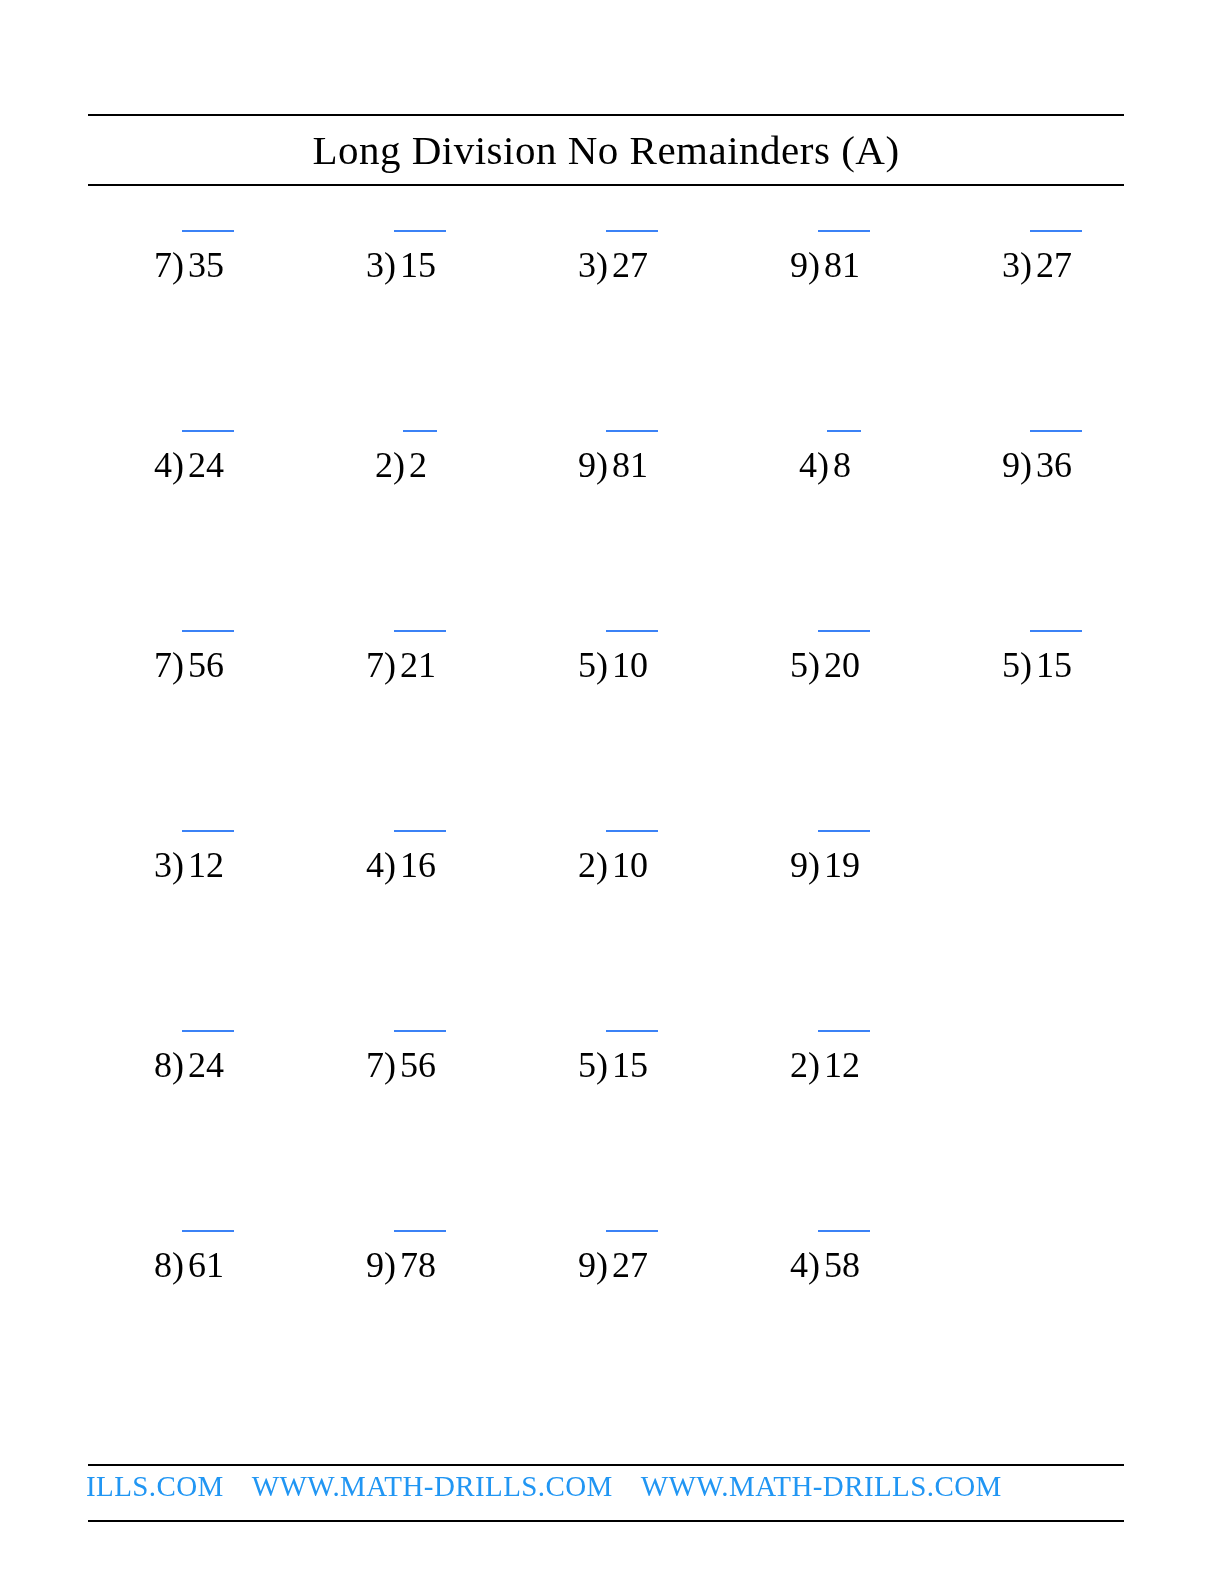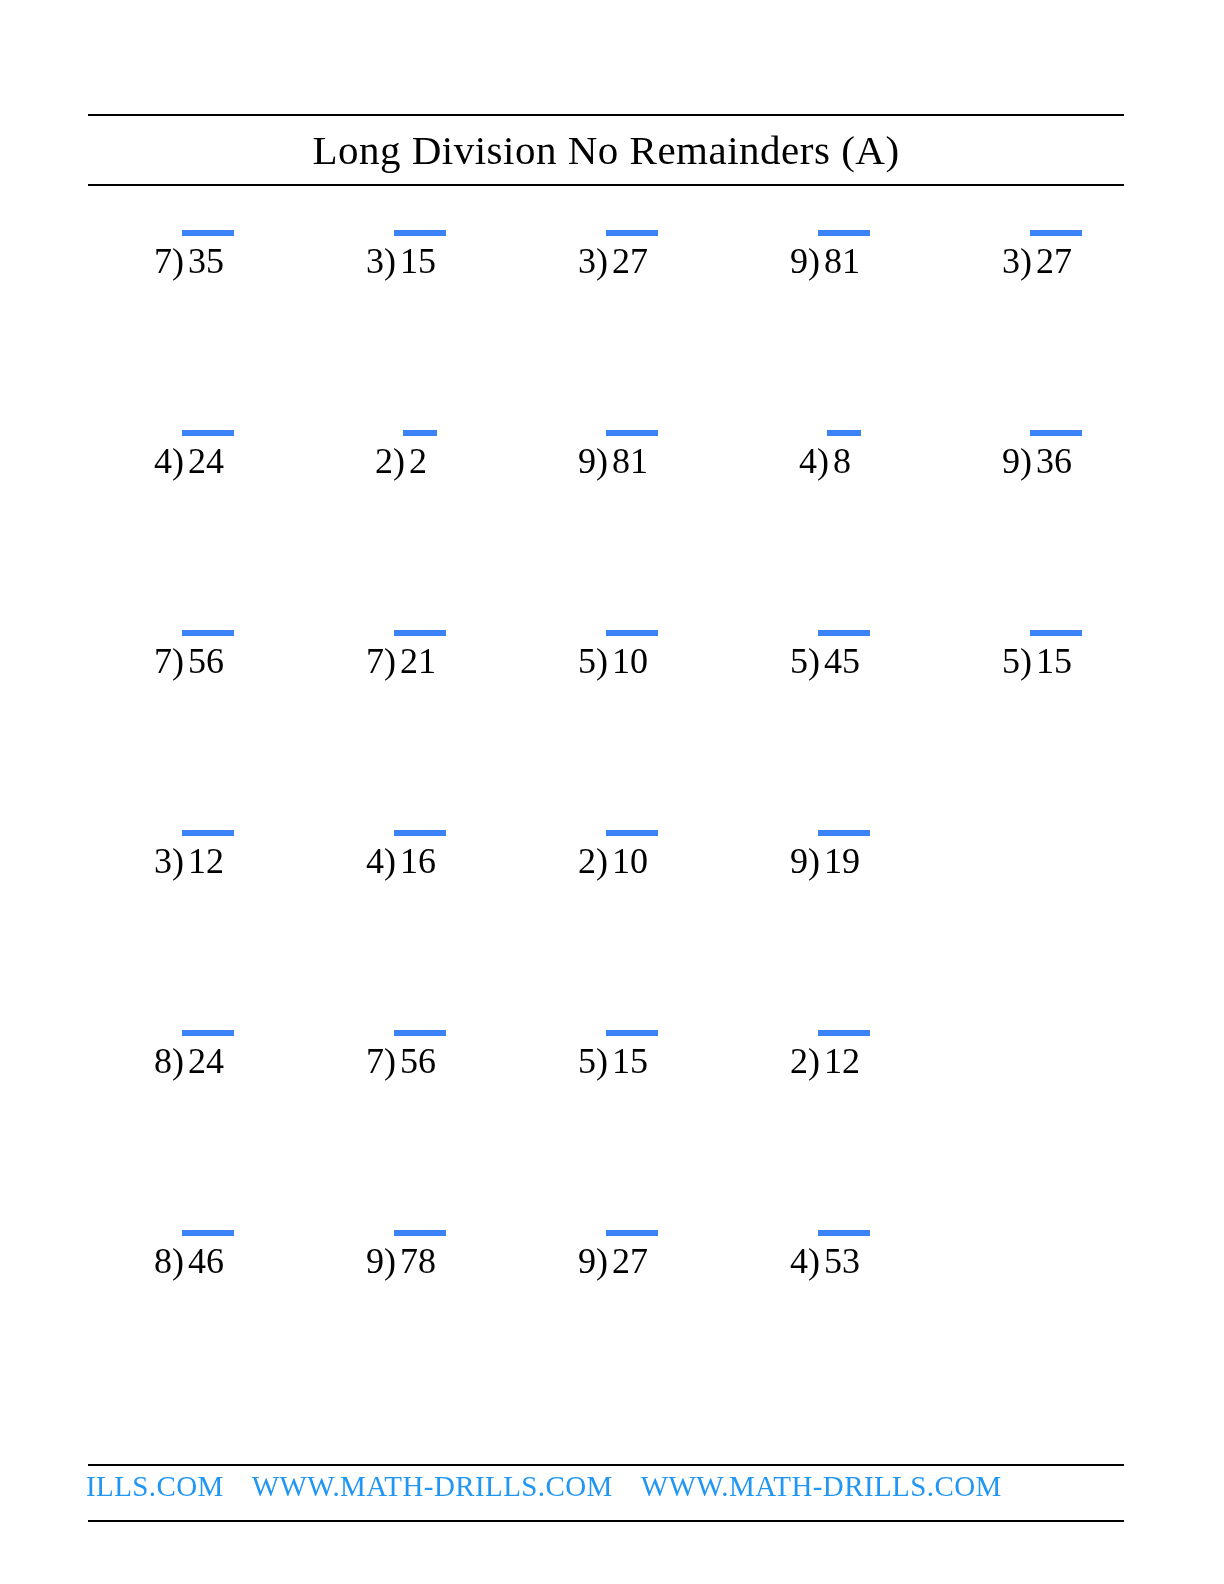--- a/index.html
+++ b/index.html
@@ -72,22 +72,22 @@
     font-family: "Liberation Serif", serif;
   }
   .divisor {
     display: inline-block;
   }
   .paren {
     display: inline-block;
   }
   .dividend {
     display: inline-block;
-    border-top: 6px solid #3b82f6;
-    padding: 4px 10px 0 6px;
+    border-top: 2px solid #3b82f6;
+    padding: 12px 10px 0 6px;
     margin-left: -2px;
     position: relative;
     top: 0px;
   }
 
   
   .footer {
     position: absolute;
     left: 88px;
     top: 1464px;
@@ -200,21 +200,21 @@
           <span class="divisor">7</span><span class="paren">)</span><span class="dividend">21</span>
         </div>
       </div>
       <div class="cell">
         <div class="problem">
           <span class="divisor">5</span><span class="paren">)</span><span class="dividend">10</span>
         </div>
       </div>
       <div class="cell">
         <div class="problem">
-          <span class="divisor">5</span><span class="paren">)</span><span class="dividend">45</span>
+          <span class="divisor">5</span><span class="paren">)</span><span class="dividend">20</span>
         </div>
       </div>
       <div class="cell">
         <div class="problem">
           <span class="divisor">5</span><span class="paren">)</span><span class="dividend">15</span>
         </div>
       </div>
     </div>
 
     <div class="row">
@@ -259,36 +259,36 @@
       <div class="cell">
         <div class="problem">
           <span class="divisor">2</span><span class="paren">)</span><span class="dividend">12</span>
         </div>
       </div>
     </div>
 
     <div class="row">
       <div class="cell">
         <div class="problem">
-          <span class="divisor">8</span><span class="paren">)</span><span class="dividend">46</span>
+          <span class="divisor">8</span><span class="paren">)</span><span class="dividend">61</span>
         </div>
       </div>
       <div class="cell">
         <div class="problem">
           <span class="divisor">9</span><span class="paren">)</span><span class="dividend">78</span>
         </div>
       </div>
       <div class="cell">
         <div class="problem">
           <span class="divisor">9</span><span class="paren">)</span><span class="dividend">27</span>
         </div>
       </div>
       <div class="cell">
         <div class="problem">
-          <span class="divisor">4</span><span class="paren">)</span><span class="dividend">53</span>
+          <span class="divisor">4</span><span class="paren">)</span><span class="dividend">58</span>
         </div>
       </div>
     </div>
 
   </div>
 
   <div class="footer">
     <div class="footer-rule-top"></div>
     <div class="footer-text">
       <span>ILLS.COM</span><span>WWW.MATH-DRILLS.COM</span><span>WWW.MATH-DRILLS.COM</span>

